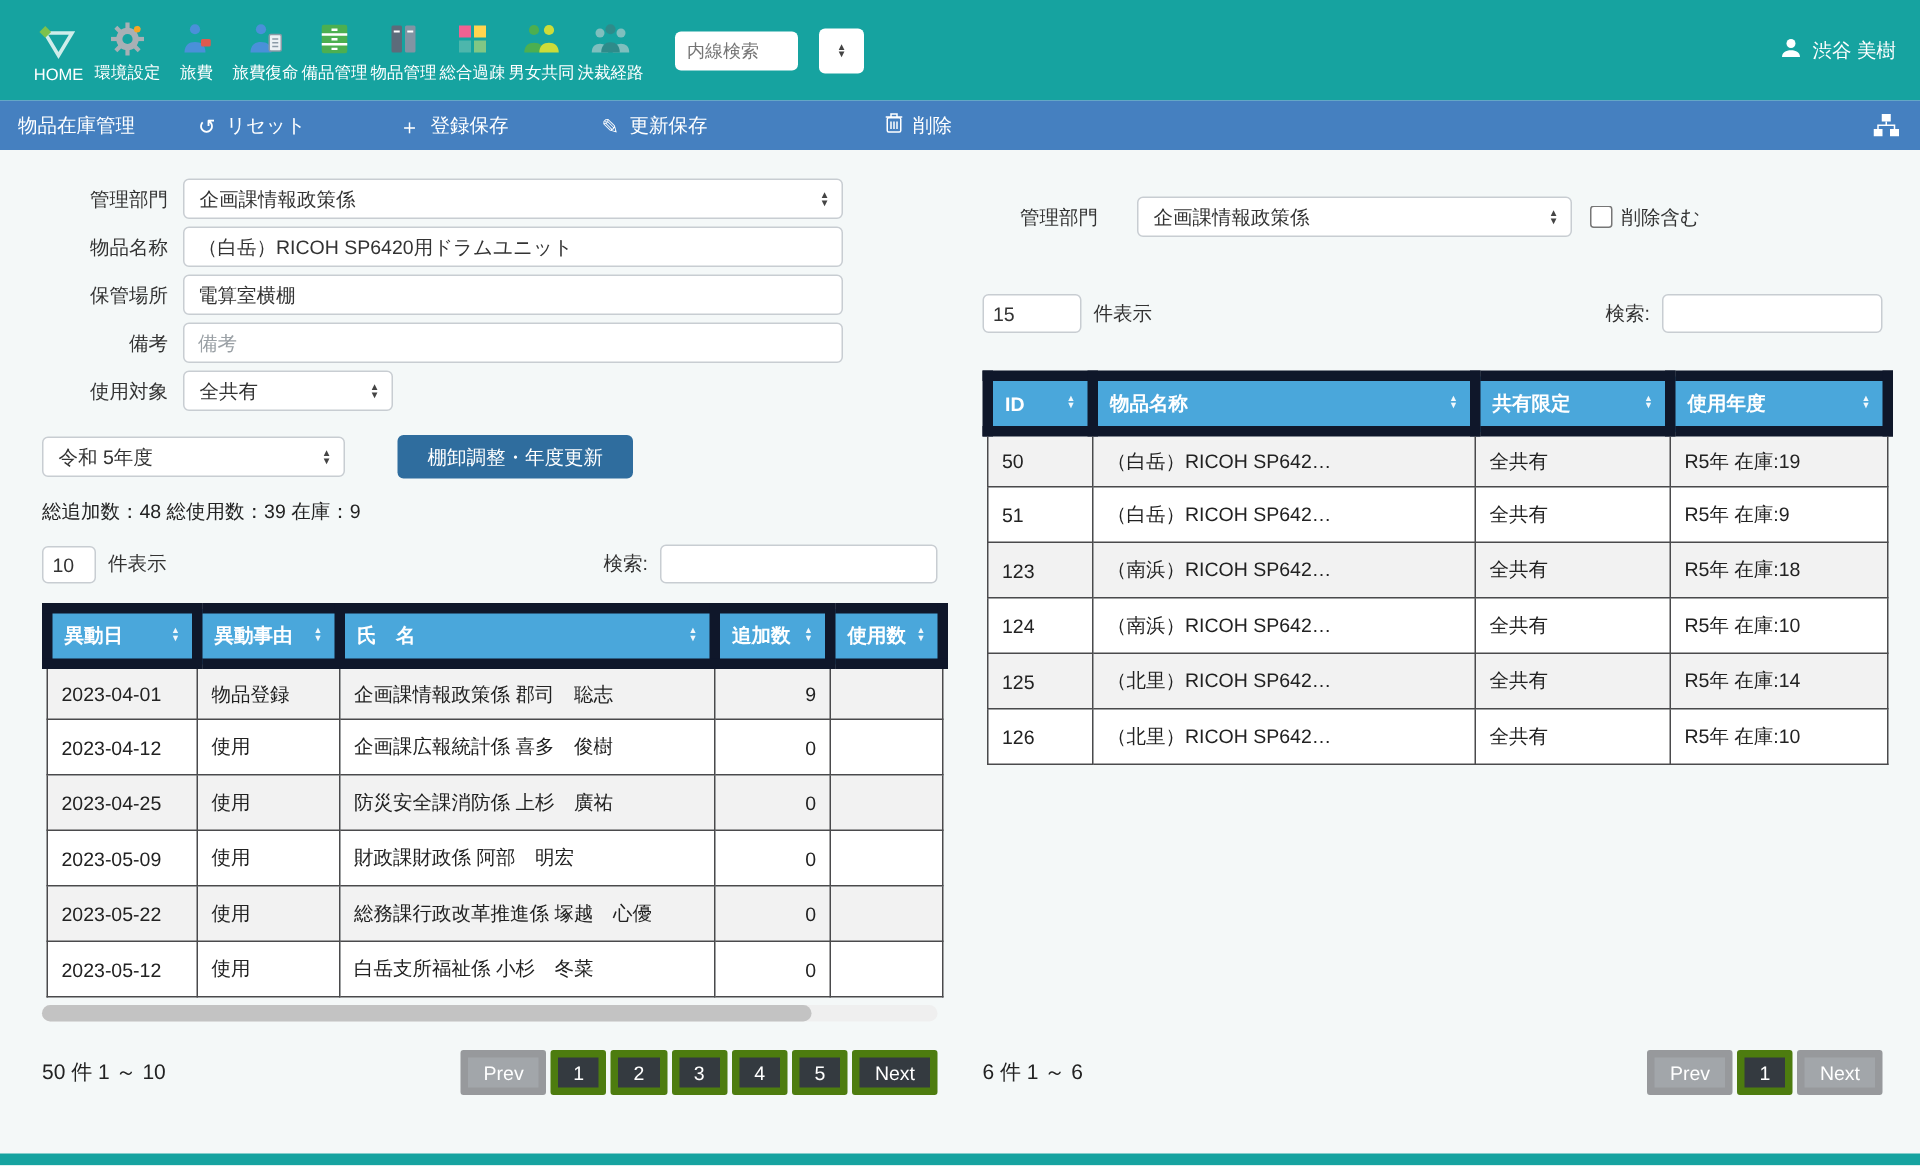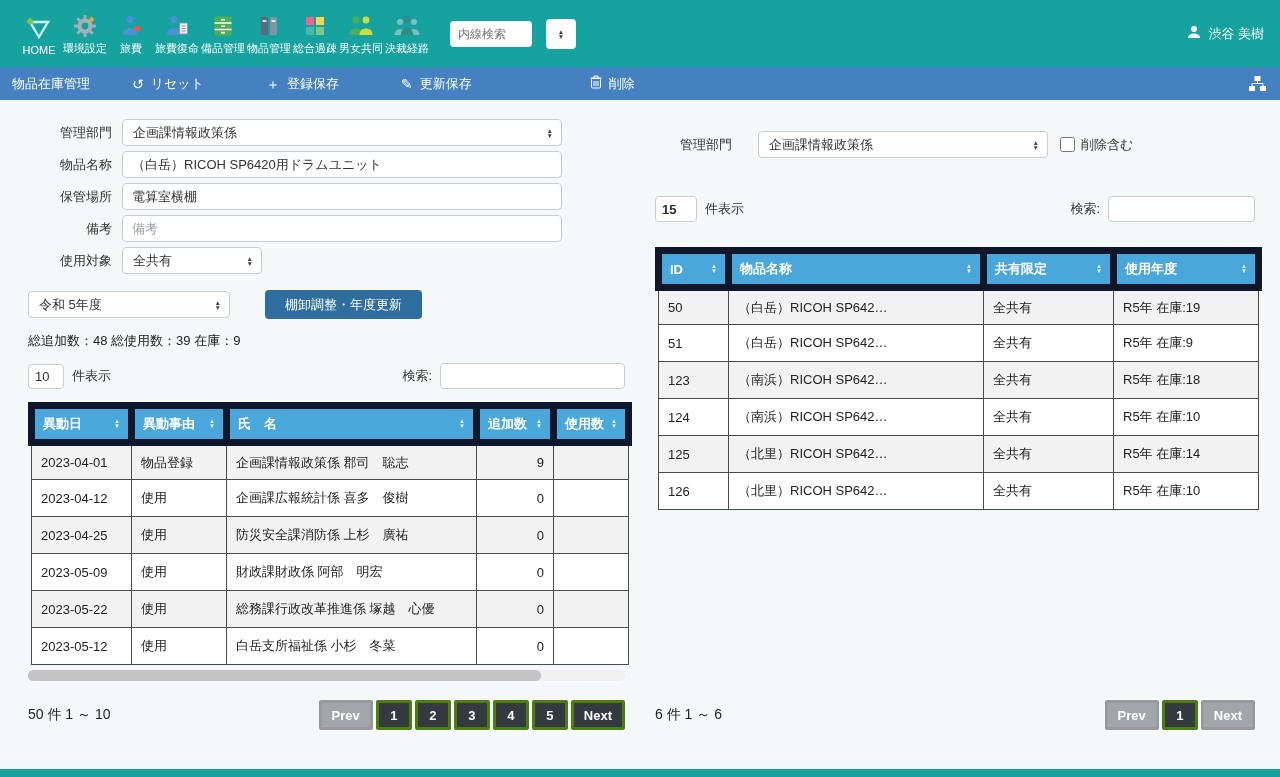--- a/index.html
+++ b/index.html
@@ -69,22 +69,22 @@
 
   .hscroll { height:11px; background:#EFEFEF; border-radius:6px; margin-top:5px; position:relative; }
   .hthumb { position:absolute; left:0; top:0; height:11px; width:86%; background:#C3C3C3; border-radius:6px; cursor:pointer; }
 
   
   .panel-bottom { position:absolute; top:581px; left:0; right:0; display:flex;
                   justify-content:space-between; align-items:center; }
   .count { font-size:14px; color:#222; }
   .pager { display:flex; }
   .pg { height:30px; min-width:36px; padding:0 10px; margin-left:3px; background:#343A40;
-        border:3px solid #4d7c0f; color:#fff; font-size:13px; border-radius:2px; cursor:pointer;
-        font-family:inherit;font-weight:bold; }
+        border:5px solid #4d7c0f; color:#fff; font-size:13px; border-radius:2px; cursor:pointer;
+        font-family:inherit; }
   .pg.disabled { background:#A2A6AA; border-color:#97999C; }
 
   .cbgrp { display:flex; align-items:center; margin-left:12px; gap:6px; }
   .cbgrp input { width:15px; height:15px; }
   .cblab { font-size:13px; color:#333; }
 
   .footer { position:absolute; left:0; right:0; bottom:0; height:8px; background:#16A3A0; }
 </style>
 </head>
 <body>
@@ -458,21 +458,21 @@
             <i>▼</i>
           </span>
       </div>
       <span class="cbgrp">
         <input type="checkbox" style="">
         <span class="cblab">削除含む</span>
       </span>
     </div>
 
     <div class="listctl" style="margin-top:38px;">
-      <input class="inp" style="width: 42px; height: 26px; padding: 0px 6px; font-weight: bold;" value="15">
+      <input class="inp" style="width: 66px; height: 26px; padding: 0px 6px;" value="15">
       <span class="pslab">件表示</span>
       <span class="spacer"></span>
       <span class="searchgrp">
         <span class="slab">検索:</span>
         <input class="inp" style="width: 147px; height: 26px;" value="">
       </span>
     </div>
 
     <table class="tbl" style="margin-top:25px;">
       <colgroup>

